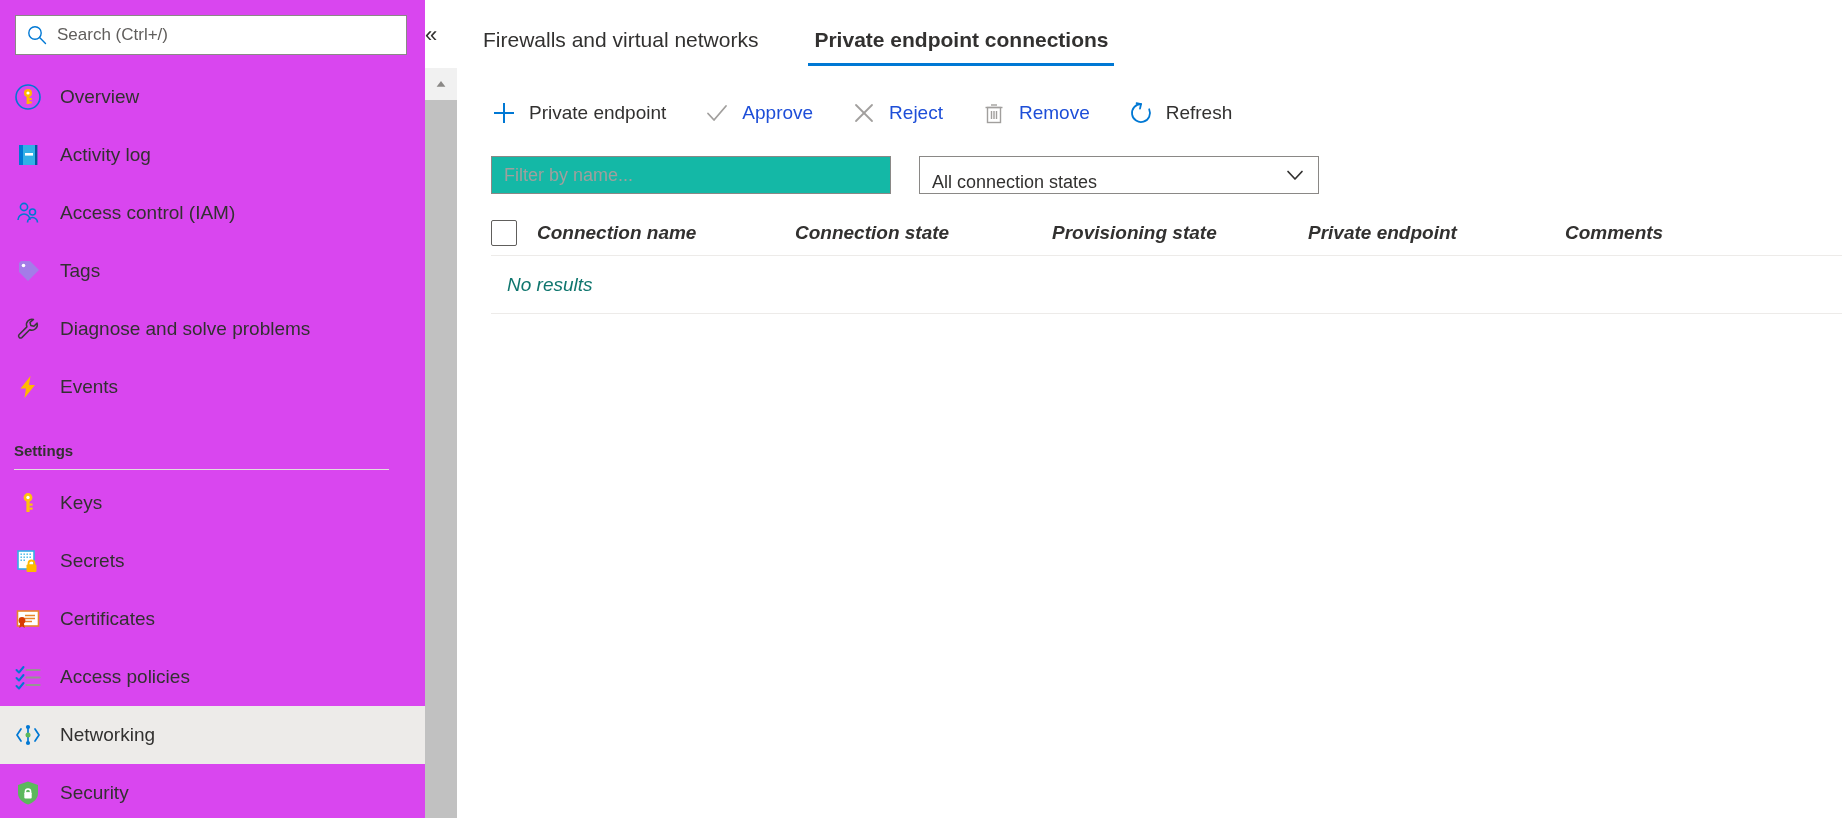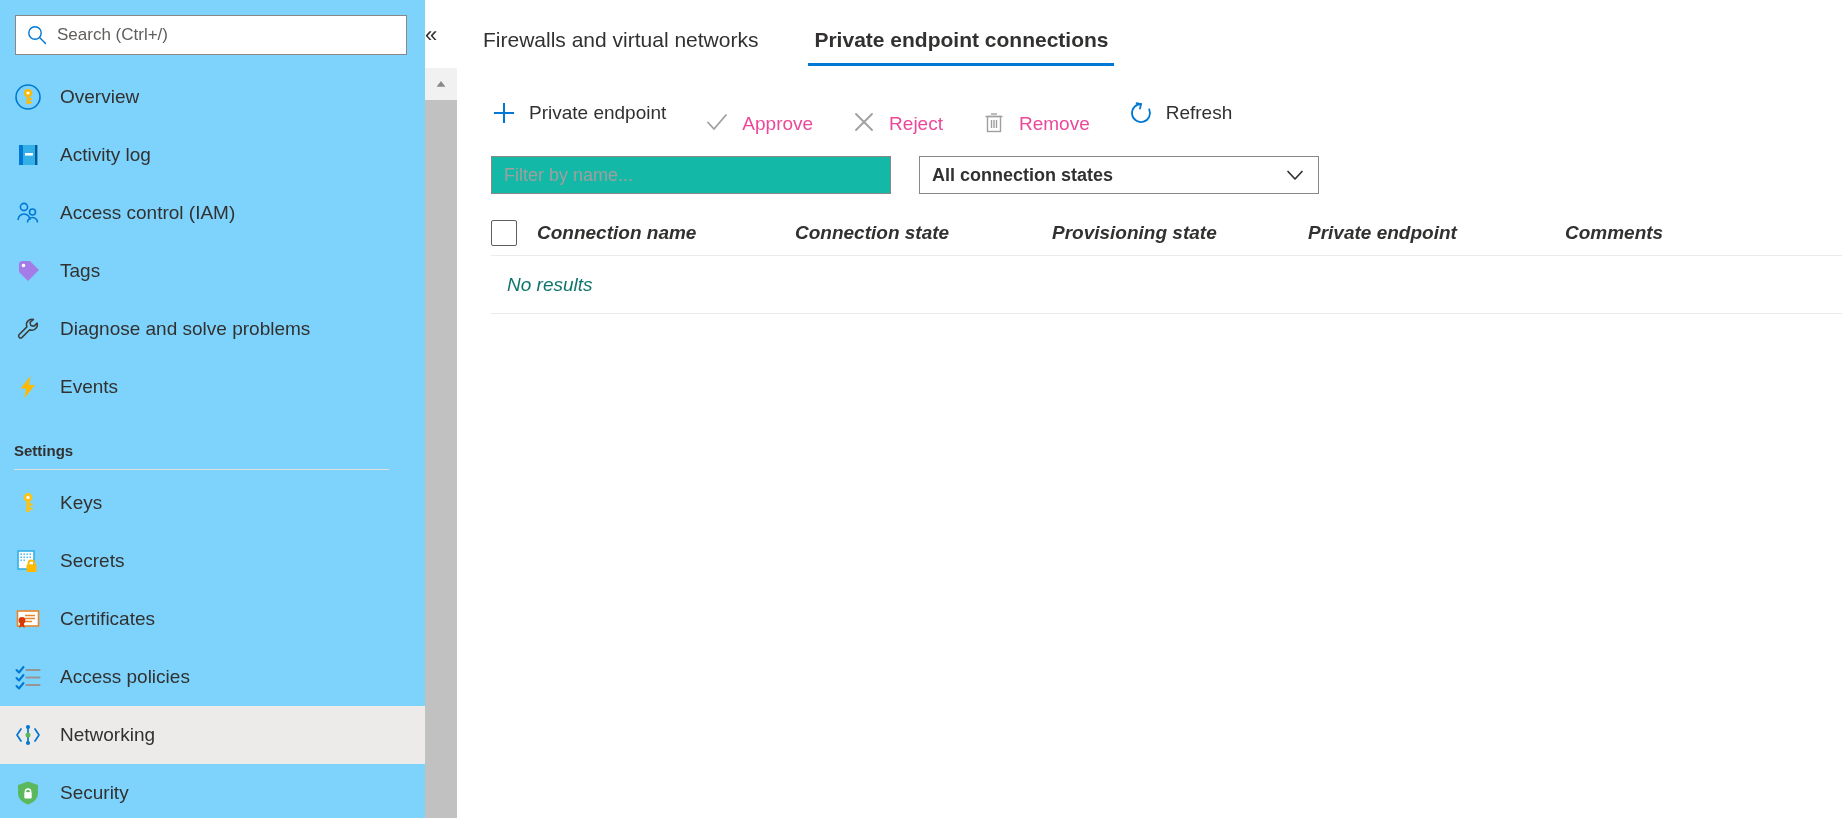--- a/index.html
+++ b/index.html
@@ -16,21 +16,21 @@
     width: 1842px; height: 818px;
     display: flex;
     align-items: stretch;
   }
 
   
   .leftnav {
     position: relative;
     width: 425px;
     height: 818px;
-    background: #7dd3fc;
+    background: #d946ef;
     flex: 0 0 425px;
   }
   .search-wrap {
     position: absolute;
     left: 15px; top: 15px;
     width: 392px; height: 40px;
     border: 1px solid #8a8886;
     background: #ffffff;
     display: flex; align-items: center;
     padding: 0 10px;
@@ -178,23 +178,22 @@
     font-family: "Liberation Sans", sans-serif;
     white-space: nowrap;
   }
   .cmd .cmdicon {
     width: 26px; height: 26px;
     flex: 0 0 26px;
     margin-right: 12px;
     display: flex; align-items: center; justify-content: center;
   }
   .cmd.disabled {
-    color: #ec4899;
+    color: #1d4ed8;
     cursor: default;
-    align-items: flex-end;
   }
 
   
   .filterrow {
     display: flex;
     align-items: center;
     margin-top: 16px;
     padding-left: 14px;
   }
   .filter-input {
@@ -208,27 +207,26 @@
     outline: none;
   }
   .filter-input::placeholder { color: #a19f9d; opacity: 1; }
 
   .state-select {
     position: relative;
     margin-left: 28px;
     width: 400px; height: 38px;
     border: 1px solid #8a8886;
     background: #ffffff;
-    display: flex; align-items: center;
+    display: flex; align-items: flex-end;
     padding: 0 12px;
     font-size: 18px;
     color: #323130;
     cursor: pointer;
     user-select: none;
-    font-weight: bold;
   }
   .state-select .chev {
     position: absolute;
     right: 12px; top: 50%;
     transform: translateY(-50%);
     width: 22px; height: 22px;
   }
 
   
   .table {

